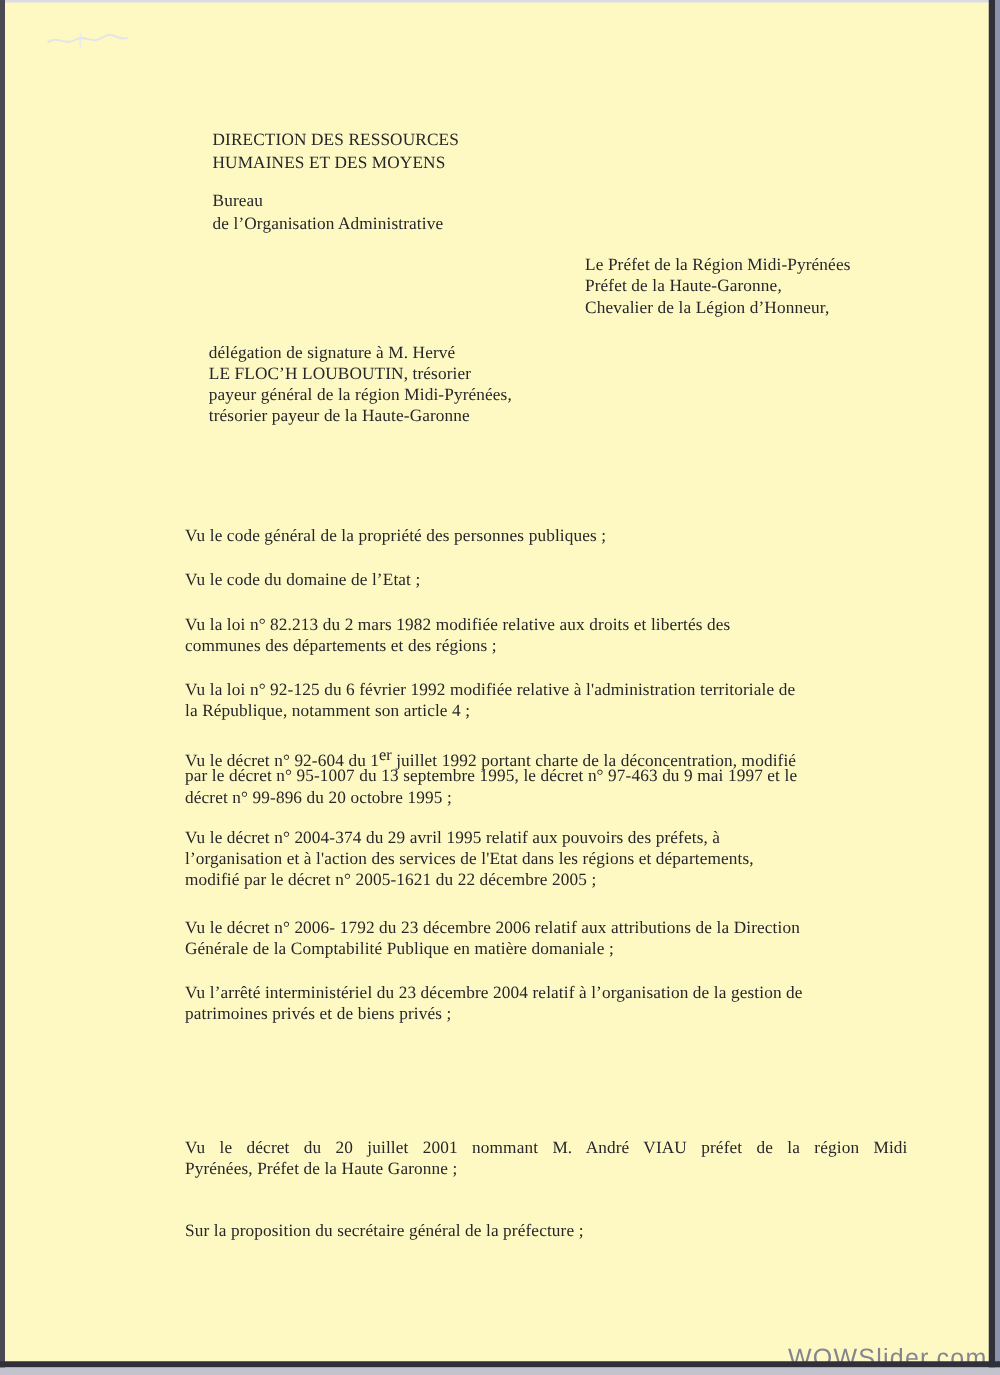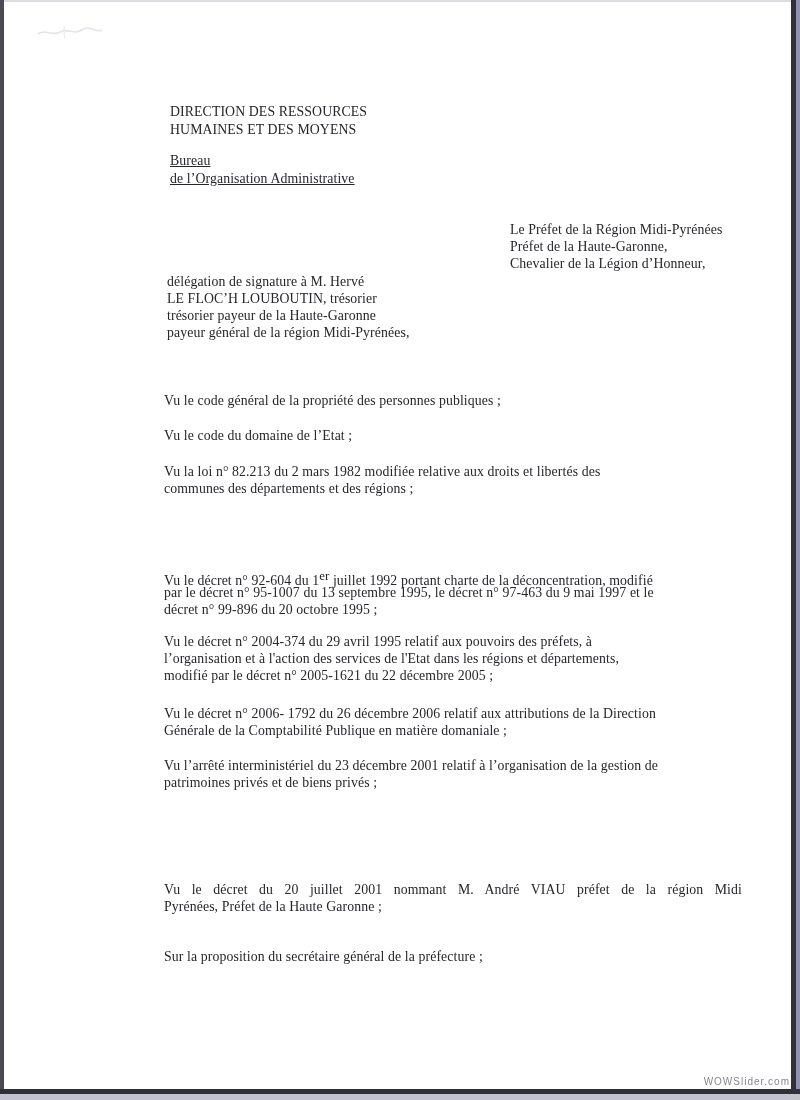--- a/index.html
+++ b/index.html
@@ -4,45 +4,45 @@
 <style>
   html, body { margin: 0; padding: 0; }
   body {
     width: 800px; height: 1100px;
     background: #c2c3cd;
     font-family: "Liberation Serif", "DejaVu Serif", serif;
   }
   #page {
     position: absolute; left: 0; top: 0;
     width: 800px; height: 1100px;
-    background: #ffffff;
+    background: #fef9c3;
     overflow: hidden;
     color: #26262b;
   }
   
   .edge { position: absolute; }
   #edge-top    { left: 0; top: 0; width: 800px; height: 2px; background: #dcdde4; }
   #edge-left   { left: 0; top: 0; width: 4px; height: 1100px; background: #4a4a52; }
   #edge-right-dark  { left: 791px; top: 0; width: 5px; height: 1100px; background: #30303a; }
   #edge-right-light { left: 796px; top: 0; width: 4px; height: 1100px; background: #8d93ad; }
   #edge-bottom-dark  { left: 0; top: 1089px; width: 800px; height: 5px; background: #30303a; }
   #edge-bottom-light { left: 0; top: 1094px; width: 800px; height: 6px; background: #c2c3cd; }
 
   .blk { position: absolute; font-size: 13.8px; letter-spacing: 0.1px; }
   .blk .ln { height: 17px; line-height: 17px; white-space: nowrap; }
 
   #letterhead-direction { left: 170px; top: 103px; }
   #letterhead-direction .ln { height: 18px; line-height: 18px; }
-  #letterhead-bureau { left: 170px; top: 152px; text-decoration: underline; }
+  #letterhead-bureau { left: 170px; top: 152px; }
   #letterhead-bureau .ln { height: 18px; line-height: 18px; }
 
-  #sender-block { left: 468px; top: 221px; margin-left: 42px; }
+  #sender-block { left: 468px; top: 203px; }
   #subject-block { left: 167px; top: 273px; }
 
-  .para { position: absolute; left: 164px; width: 578px; font-size: 13.8px; letter-spacing: 0.1px; }
+  .para { position: absolute; left: 148px; width: 578px; font-size: 13.8px; letter-spacing: 0.1px; margin-top: 28px; }
   .para .ln { height: 17px; line-height: 17px; white-space: nowrap; }
   .para .ln.just { white-space: normal; text-align: justify; text-align-last: justify; overflow: hidden; }
   sup.ord { font-size: 13px; vertical-align: 5px; letter-spacing: 0; }
 
   #p0  { top: 392px; }
   #p1  { top: 427px; }
   #p2  { top: 463px; }
   #p3  { top: 515px; }
   #p4  { top: 567px; }
   #p5  { top: 633px; }
@@ -50,21 +50,21 @@
   #p7  { top: 757px; }
   #p8  { top: 811px; }
   #p9  { top: 881px; }
   #p10 { top: 948px; }
 
   #scribble-mark { position: absolute; left: 34px; top: 18px; }
 
   #watermark {
     position: absolute; right: 10px; top: 1076px;
     font-family: "Liberation Sans", "DejaVu Sans", sans-serif;
-    font-size: 10px; letter-spacing: 1px; color: #858592;
+    font-size: 20px; letter-spacing: 1px; color: #858592;
   }
 </style>
 </head>
 <body>
 
 <div id="page">
 
   <svg id="scribble-mark" width="72" height="26" viewBox="0 0 72 26">
     <path d="M4 16 C 12 10, 18 19, 26 14 S 40 18, 48 12 S 62 16, 68 12" fill="none" stroke="#e4e4ea" stroke-width="1.6"></path>
     <path d="M30 8 C 31 12, 29 16, 31 20" fill="none" stroke="#e9e9ee" stroke-width="1.2"></path>
@@ -81,57 +81,61 @@
 
   <div class="blk" id="sender-block">
     <div class="ln">Le Préfet de la Région Midi-Pyrénées</div>
     <div class="ln">Préfet de la Haute-Garonne,</div>
     <div class="ln">Chevalier de la Légion d’Honneur,</div>
   </div>
 
   <div class="blk" id="subject-block">
     <div class="ln">délégation de signature à M. Hervé</div>
     <div class="ln">LE FLOC’H LOUBOUTIN, trésorier</div>
+    <div class="ln">payeur général de la région Midi-Pyrénées,</div>
     <div class="ln">trésorier payeur de la Haute-Garonne</div>
-    <div class="ln">payeur général de la région Midi-Pyrénées,</div>
   </div>
 
   <div class="para" id="p0">
     <div class="ln">Vu le code général de la propriété des personnes publiques ;</div>
   </div>
 
   <div class="para" id="p1">
     <div class="ln">Vu le code du domaine de l’Etat ;</div>
   </div>
 
   <div class="para" id="p2">
     <div class="ln">Vu la loi n° 82.213 du 2 mars 1982 modifiée relative aux droits et libertés des</div>
     <div class="ln">communes des départements et des régions ;</div>
   </div>
 
+  <div class="para" id="p3">
+    <div class="ln">Vu la loi n° 92-125 du 6 février 1992 modifiée relative à l'administration territoriale de</div>
+    <div class="ln">la République, notamment son article 4 ;</div>
+  </div>
 
   <div class="para" id="p4">
     <div class="ln"><span>Vu le décret n° 92-604 du 1</span><sup class="ord">er</sup><span> juillet 1992 portant charte de la déconcentration, modifié</span></div>
     <div class="ln">par le décret n° 95-1007 du 13 septembre 1995, le décret n° 97-463 du 9 mai 1997 et le</div>
     <div class="ln">décret n° 99-896 du 20 octobre 1995 ;</div>
   </div>
 
   <div class="para" id="p5">
     <div class="ln">Vu le décret n° 2004-374 du 29 avril 1995 relatif aux pouvoirs des préfets, à</div>
     <div class="ln">l’organisation et à l'action des services de l'Etat dans les régions et départements,</div>
     <div class="ln">modifié par le décret n° 2005-1621 du 22 décembre 2005 ;</div>
   </div>
 
   <div class="para" id="p6">
-    <div class="ln">Vu le décret n° 2006- 1792 du 26 décembre 2006 relatif aux attributions de la Direction</div>
+    <div class="ln">Vu le décret n° 2006- 1792 du 23 décembre 2006 relatif aux attributions de la Direction</div>
     <div class="ln">Générale de la Comptabilité Publique en matière domaniale ;</div>
   </div>
 
   <div class="para" id="p7">
-    <div class="ln">Vu l’arrêté interministériel du 23 décembre 2001 relatif à l’organisation de la gestion de</div>
+    <div class="ln">Vu l’arrêté interministériel du 23 décembre 2004 relatif à l’organisation de la gestion de</div>
     <div class="ln">patrimoines privés et de biens privés ;</div>
   </div>
 
 
   <div class="para" id="p9">
     <div class="ln just">Vu le décret du 20 juillet 2001 nommant M. André VIAU préfet de la région Midi</div>
     <div class="ln">Pyrénées, Préfet de la Haute Garonne ;</div>
   </div>
 
   <div class="para" id="p10">

